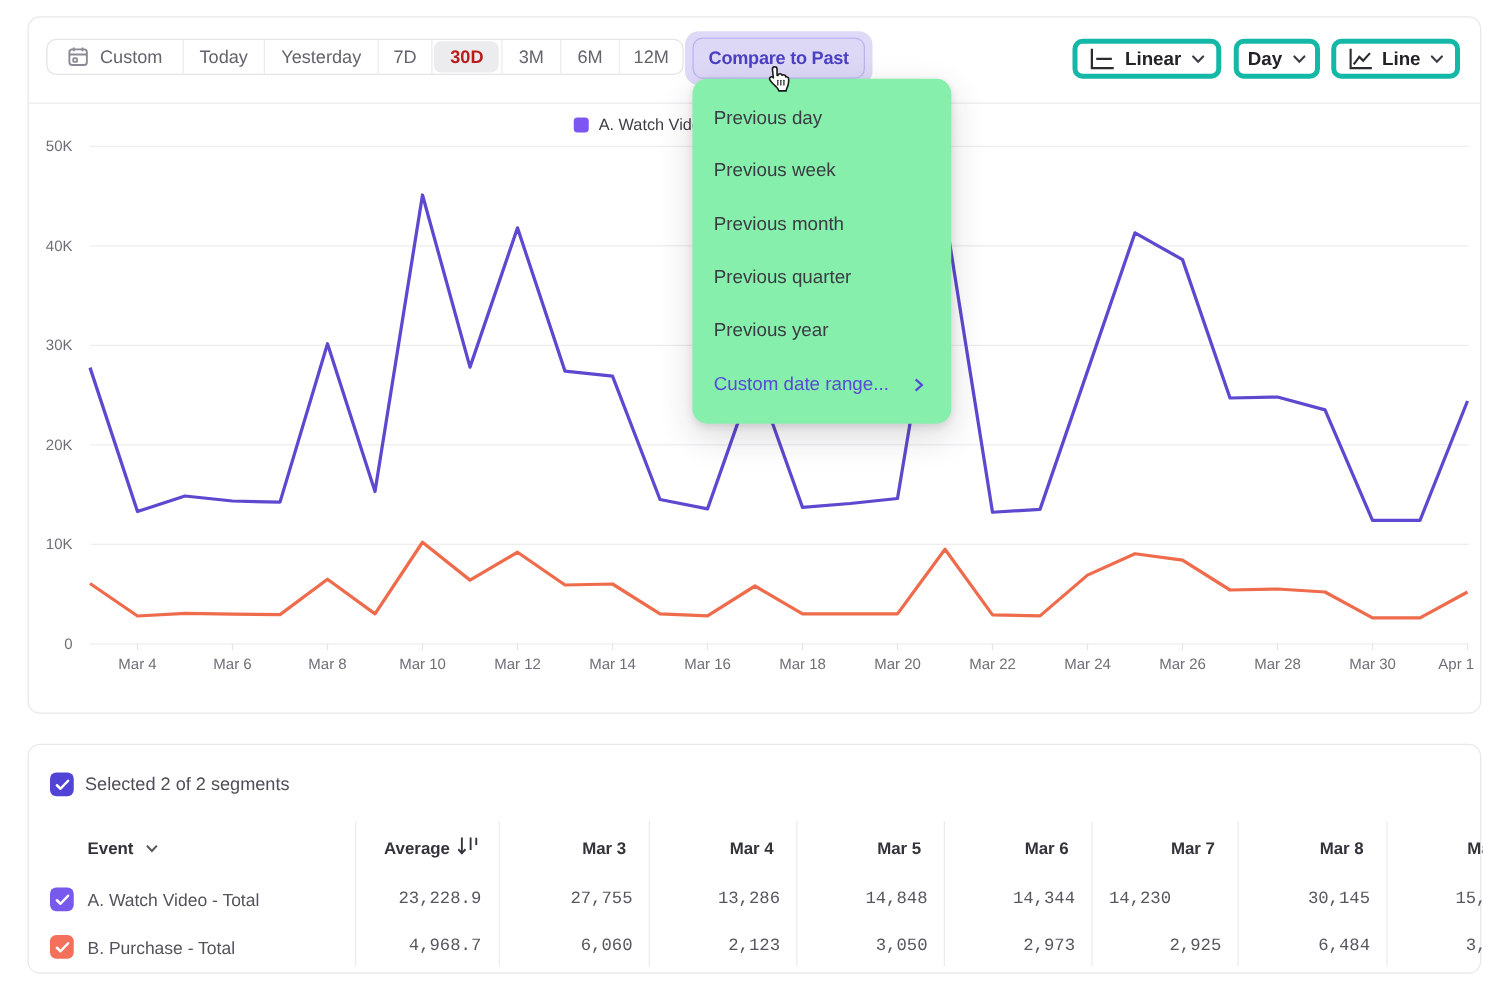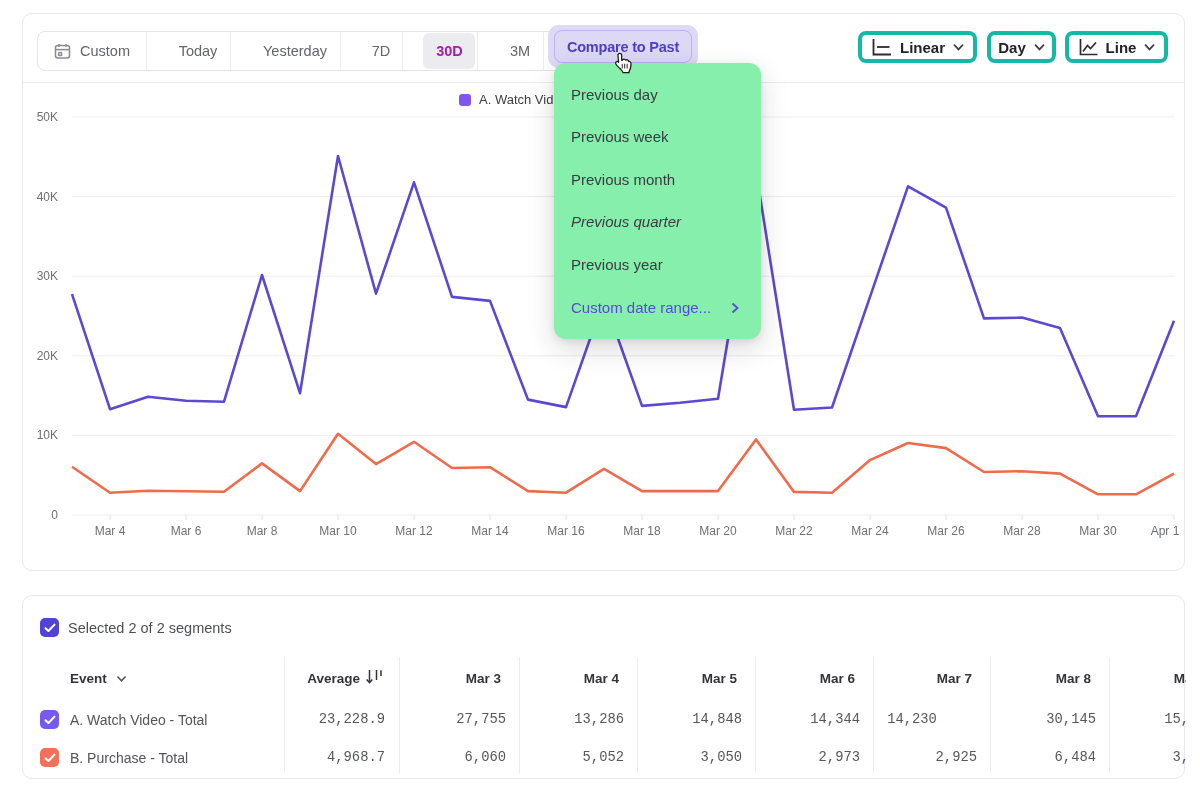--- a/index.html
+++ b/index.html
@@ -1,20 +1,20 @@
 <!DOCTYPE html>
 <html><head>
 <meta charset="utf-8">
 <style>
 * { margin:0; padding:0; box-sizing:border-box; }
 html,body { width:1200px; height:802px; background:#fff; font-family:"Liberation Sans", sans-serif; overflow:hidden; }
 .abs { position:absolute; }
 #card1 { position:absolute; left:22px; top:13px; width:1163px; height:558px; background:#fff; border:1px solid #e8e8ec; border-radius:10px; }
 #card2 { position:absolute; left:22px; top:595px; width:1163px; height:184px; background:#fff; border:1px solid #e8e8ec; border-radius:10px; }
-.seg { position:absolute; left:37px; top:31px; height:40px; border:1px solid #e4e4e8; border-radius:8px; display:flex; align-items:center; background:#fff; color:#63636d; font-size:14.5px;gap:19px; }
+.seg { position:absolute; left:37px; top:31px; height:29px; border:1px solid #e4e4e8; border-radius:8px; display:flex; align-items:center; background:#fff; color:#63636d; font-size:14.5px; }
 .seg .it { height:100%; display:flex; align-items:center; justify-content:center; border-right:1px solid #ececef; padding:0; }
 .seg .it:last-child { border-right:none; }
 .rbtn { position:absolute; top:31px; height:32px; border:4px solid #14b8a6; border-radius:8px; display:flex; align-items:center; justify-content:center; background:#fff; color:#222228; font-size:15px; font-weight:700; gap:8px; }
 
 #cmphalo { position:absolute; left:548px; top:25px; width:150px; height:43px; background:#ded9f6; border-radius:11px; }
 #cmpbtn { position:absolute; left:554px; top:30px; width:138px; height:33px; background:#ded8f7; border:1px solid #bcb2f0; border-radius:8px; color:#4c40c2; font-size:14.5px; font-weight:700; letter-spacing:-0.2px; display:flex; align-items:center; justify-content:center; }
 .litem { display:flex; align-items:center; gap:8px; }
 .sw { width:12px; height:12px; border-radius:3px; }
 #dropdown { position:absolute; left:554px; top:63px; width:207px; height:276px; background:#86efac; border-radius:12px; box-shadow:0 2px 6px rgba(30,30,40,0.10), 0 10px 28px rgba(30,30,40,0.16); z-index:20; }
 .mi { position:absolute; left:17px; font-size:15px; color:#3b3b43; white-space:nowrap; }
@@ -110,21 +110,21 @@
       <line x1="12" y1="1" x2="12" y2="4"></line>
       <rect x="4.6" y="9.5" width="3" height="3" rx="0.8"></rect>
     </svg>
     <span>Custom</span>
   </div>
   <div class="it" style="width:65px;">Today</div>
   <div class="it" style="width:91px;">Yesterday</div>
   <div class="it" style="width:43px;">7D</div>
   <div class="it" style="width:56px; position:relative;">
       <div style="position:absolute; left:1px; top:1px; right:2px; bottom:1px; background:#ececee; border-radius:6px;"></div>
-      <span style="position:relative; color:#a21caf; font-weight:700;">30D</span>
+      <span style="position:relative; color:#b91c1c; font-weight:700;">30D</span>
     </div>
   <div class="it" style="width:47px;">3M</div>
   <div class="it" style="width:47px;">6M</div>
   <div class="it" style="width:50px;">12M</div>
 </div>
 
 <div id="cmphalo" style="z-index:7"></div>
 <div id="cmpbtn" style="z-index:8">Compare to Past</div>
 
 <div class="rbtn" style="left:858px; width:119px; z-index:7">
@@ -151,21 +151,21 @@
   <span>Line</span>
   <svg width="11" height="7" viewBox="0 0 11 7" fill="none" stroke="#3c3c44" stroke-width="1.7" stroke-linecap="round">
       <path d="M1.5 1.2 L5.5 5.4 L9.5 1.2"></path>
     </svg>
 </div>
 
 <div id="dropdown">
   <div class="mi" style="top:23px;">Previous day</div>
   <div class="mi" style="top:65px;">Previous week</div>
   <div class="mi" style="top:108px;">Previous month</div>
-  <div class="mi" style="top:150px;font-style:italic;">Previous quarter</div>
+  <div class="mi" style="top:150px;">Previous quarter</div>
   <div class="mi" style="top:193px;">Previous year</div>
   <div class="mi" style="top:236px; color:#5849d6;">Custom date range...</div>
   <svg class="abs" style="left:176px; top:239px;" width="10" height="12" viewBox="0 0 10 12" fill="none" stroke="#5849d6" stroke-width="1.8">
       <path d="M2.5 1.5 L7.5 6 L2.5 10.5"></path>
     </svg>
 </div>
 
 <svg class="abs" style="left:612px; top:51px; z-index:30" width="22" height="24" viewBox="0 0 26 28">
   <path d="M9.2 2.6 C10.7 2.6 11.4 3.5 11.4 4.9 L11.4 10.8 L12.2 10.85 C12.5 9.9 13.3 9.3 14.3 9.35 C15.2 9.4 15.9 9.9 16.1 10.7 C16.9 10.1 17.8 10.0 18.6 10.5 C19.3 10.9 19.6 11.5 19.6 12.3 C20.9 11.9 22.0 12.6 22.3 13.9 C22.5 14.8 22.4 16.2 22.3 17.4 C22.1 19.3 21.6 21.3 20.6 23.2 C20.2 24.0 20.1 24.6 20.1 25.5 L13.0 25.5 C12.8 24.4 12.2 23.4 11.0 22.1 C10.3 21.3 9.1 20.3 8.0 19.2 C6.7 17.9 5.3 16.4 4.6 15.1 C4.0 14.0 4.4 12.9 5.4 12.4 C6.3 11.9 7.1 12.2 7.9 13.1 L7.0 4.9 C7.0 3.5 7.8 2.6 9.2 2.6 Z" fill="#fff" stroke="#1a1a1a" stroke-width="1.5" stroke-linejoin="round"></path>
   <g stroke="#1a1a1a" stroke-width="1.1" stroke-linecap="round">
@@ -230,19 +230,19 @@
   <div class="num" style="left:1062px; top:117px; width:130px;">15,327</div>
 
   <div class="cb abs" style="left:18px; top:153px; background:#f3715a;">
     <svg width="12" height="10" viewBox="0 0 12 10" fill="none" stroke="#fff" stroke-width="2" stroke-linecap="round" stroke-linejoin="round">
         <path d="M1.5 5.2 L4.4 8 L10.5 1.6"></path>
       </svg>
   </div>
   <div class="evlab" style="top:155px;">B. Purchase - Total</div>
   <div class="num" style="left:233px; top:155px; width:130px;">4,968.7</div>
   <div class="num" style="left:354px; top:155px; width:130px;">6,060</div>
-  <div class="num" style="left:472px; top:155px; width:130px;">5,052</div>
+  <div class="num" style="left:472px; top:155px; width:130px;">2,123</div>
   <div class="num" style="left:590px; top:155px; width:130px;">3,050</div>
   <div class="num" style="left:708px; top:155px; width:130px;">2,973</div>
   <div class="num" style="left:825px; top:155px; width:130px;">2,925</div>
   <div class="num" style="left:944px; top:155px; width:130px;">6,484</div>
   <div class="num" style="left:1062px; top:155px; width:130px;">3,039</div>
 </div>
 
 </body></html>

